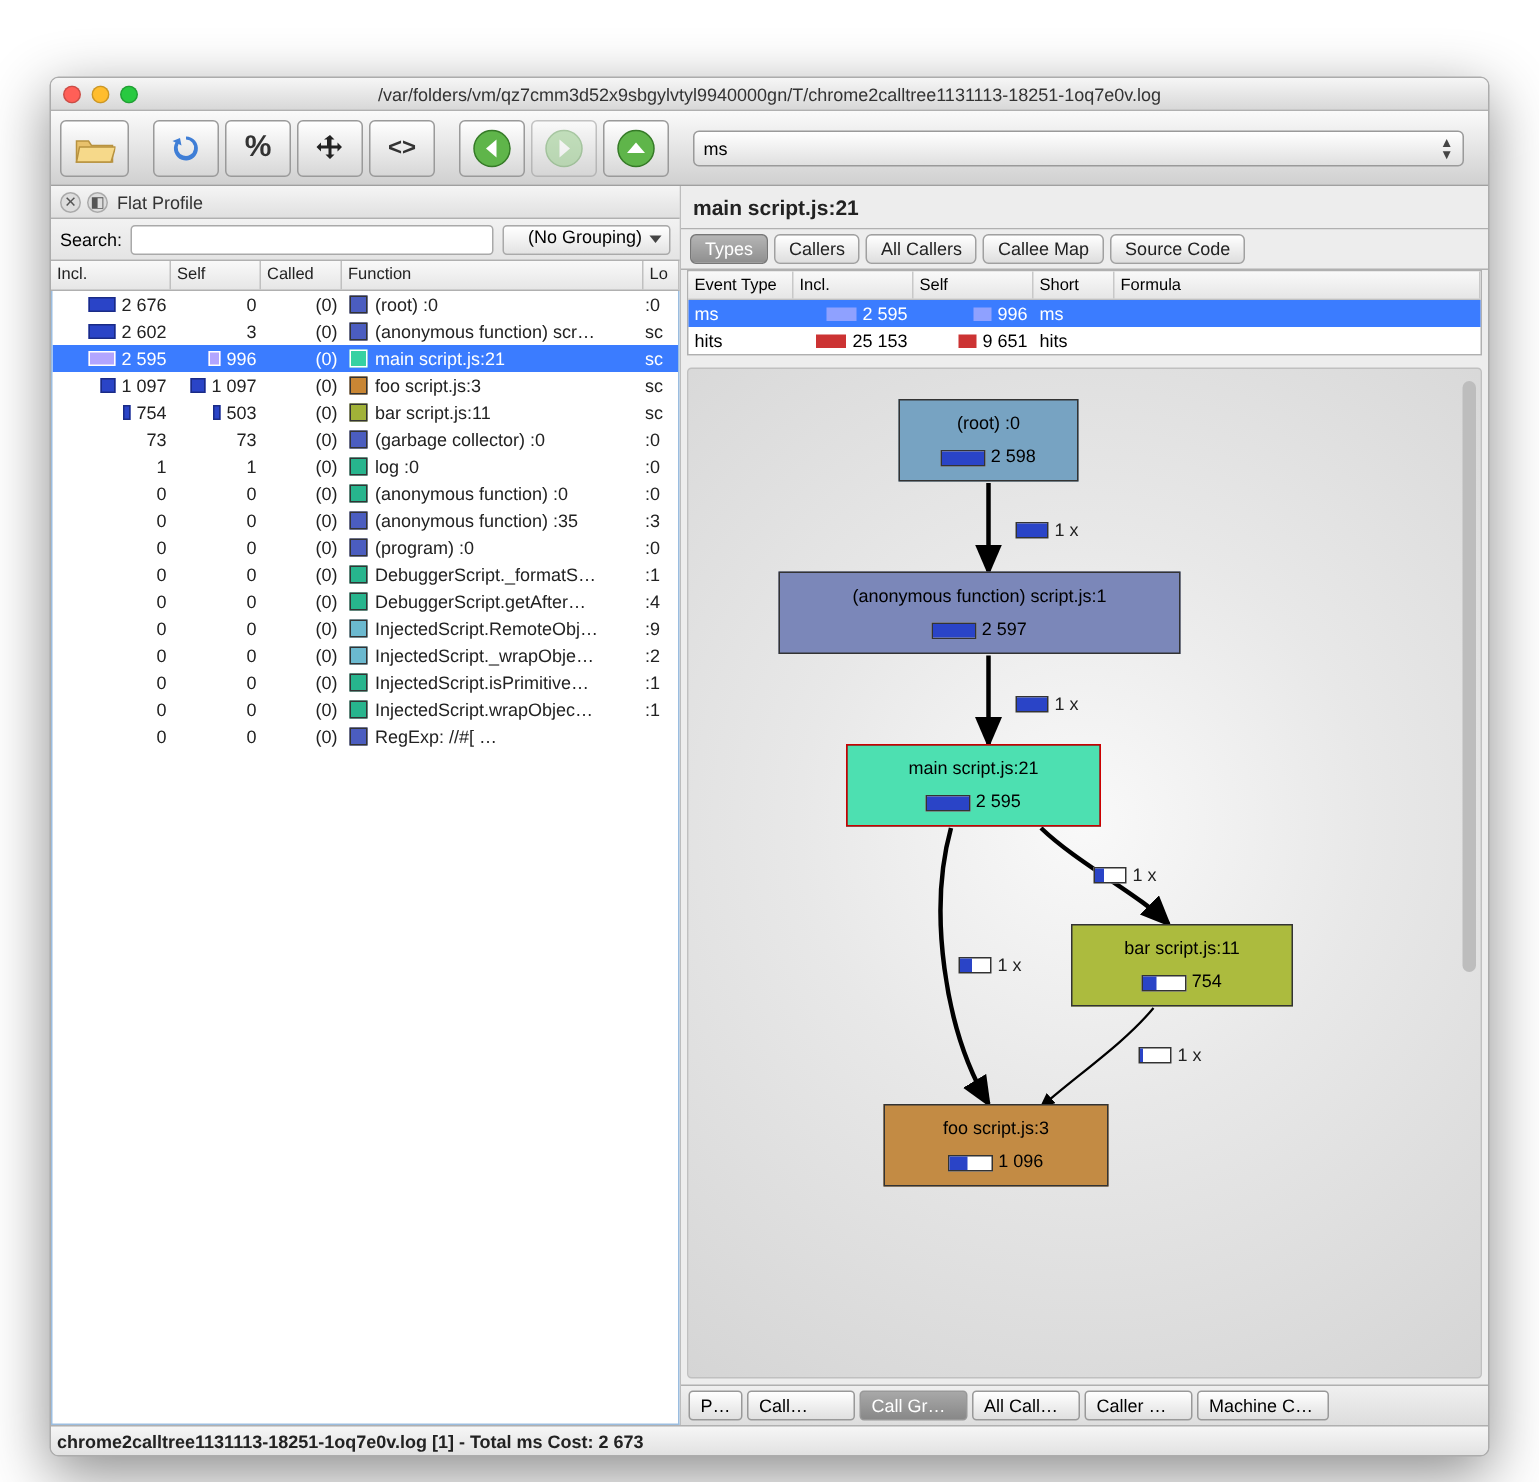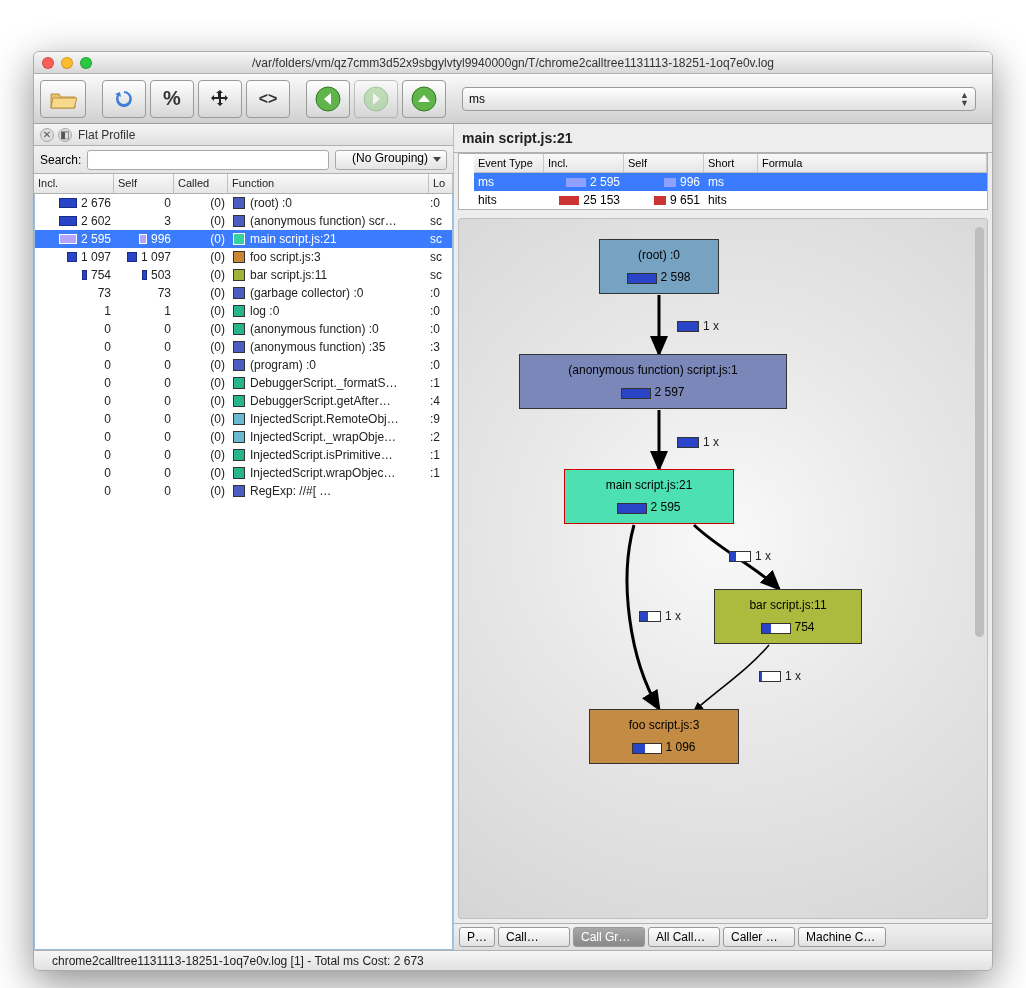--- a/index.html
+++ b/index.html
@@ -110,21 +110,21 @@
   .cell.called{width:54px;text-align:right;}
   .cell.func{flex:1;display:flex;align-items:center;gap:5px;overflow:hidden;white-space:nowrap;}
   .cell.loc{width:26px;overflow:hidden;}
   .bar{width:18px;height:10px;background:#2a44c7;border:1px solid #1a2b86;display:inline-block;}
   .swatch{width:12px;height:12px;border:1px solid #333;display:inline-block;}
   
   .right-title{font-weight:bold;padding:6px 8px;font-size:14px;color:#222;background:#ededed;border-bottom:1px solid #b0b0b0;}
   .tab-row{display:flex;gap:4px;padding:3px 6px;background:#ededed;border-bottom:1px solid #b0b0b0;}
   .tab{padding:2px 9px;border:1px solid #a0a0a0;border-radius:4px;background:linear-gradient(#fff,#dedede);font-size:12px;color:#222;}
   .tab.active{background:linear-gradient(#b5b5b5,#8f8f8f);color:#fff;border-color:#777;}
-  .types-block{background:#fff;border:1px solid #b0b0b0;margin:0 4px 4px;padding-left:15px;}
+  .types-block{background:#fff;border:1px solid #b0b0b0;margin:0 4px 4px;}
   .types-header{display:flex;background:linear-gradient(#f9f9f9,#e6e6e6);border-bottom:1px solid #c0c0c0;font-size:11px;}
   .th{border-right:1px solid #c8c8c8;padding:3px 4px;}
   .th.et{width:70px;} .th.in{width:80px;} .th.sf{width:80px;} .th.sh{width:54px;} .th.fm{flex:1;}
   .trow{display:flex;height:18px;align-items:center;font-size:12px;}
   .trow.sel{background:#3b7cff;color:#fff;}
   .td{padding:0 4px;}
   .td.et{width:70px;} .td.in{width:80px;text-align:right;display:flex;justify-content:flex-end;align-items:center;gap:4px;} .td.sf{width:80px;text-align:right;display:flex;justify-content:flex-end;align-items:center;gap:4px;} .td.sh{width:54px;} .td.fm{flex:1;}
   .rbar{width:20px;height:9px;display:inline-block;}
   .graph-area{flex:1;margin:4px;position:relative;border:1px solid #c0c0c0;border-radius:3px;overflow:hidden;
     background: radial-gradient(circle at 50% 45%, #f9f9f9 0%, #e8e8e8 42%, #d5d5d5 100%);
@@ -135,21 +135,21 @@
   }
   .node.selected{outline:1px solid #c00;outline-offset:-1px;}
   .node-title{margin-bottom:8px;}
   .node-meter{display:inline-flex;align-items:flex-end;gap:3px;}
   .meter{width:30px;height:11px;border:1px solid #333;background:#fff;position:relative;display:inline-block;}
   .meter .fill{position:absolute;top:0;left:0;bottom:0;background:#2a44c7;}
   .edge-label{position:absolute;font-size:12px;color:#222;display:flex;align-items:center;gap:4px;}
   .bottom-tabs{display:flex;gap:3px;padding:3px 5px;background:linear-gradient(#f0f0f0,#ddd);border-top:1px solid #b0b0b0;}
   .btab{flex:0 0 auto;padding:2px 7px;border:1px solid #999;border-radius:3px;background:linear-gradient(#fff,#e0e0e0);font-size:12px;white-space:nowrap;overflow:hidden;text-overflow:ellipsis;}
   .btab.active{background:linear-gradient(#a8a8a8,#888);color:#fff;}
-  .statusbar{height:20px;background:linear-gradient(#f6f6f6,#e2e2e2);border-top:1px solid #b0b0b0;display:flex;align-items:center;padding:0 18px;font-size:12px;color:#222;}
+  .statusbar{height:20px;background:linear-gradient(#f6f6f6,#e2e2e2);border-top:1px solid #b0b0b0;display:flex;align-items:center;padding:0 4px;font-size:12px;color:#222;font-weight:bold;}
   svg.arrow{position:absolute;overflow:visible;pointer-events:none;}
   .vscroll{position:absolute;right:3px;top:8px;bottom:8px;width:9px;}
   .vscroll .thumb{position:absolute;left:0;right:0;top:0;height:60%;background:#bdbdbd;border-radius:5px;}
 </style>
 </head>
 <body>
 
 <div class="window">
   <div class="titlebar">
     <div class="traffic">
@@ -399,20 +399,27 @@
               <span class="swatch" style="background:#4b5dc0"></span>
               <span>RegExp: //#[ …</span>
             </div>
             <div class="cell loc"></div>
           </div>
         </div>
     </div>
 
     <div class="right-pane">
       <div class="right-title">main script.js:21</div>
+      <div class="tab-row" id="detail-tabs">
+          <div class="tab active">Types</div>
+          <div class="tab">Callers</div>
+          <div class="tab">All Callers</div>
+          <div class="tab">Callee Map</div>
+          <div class="tab">Source Code</div>
+        </div>
 
       <div class="types-block">
         <div class="types-header">
           <div class="th et">Event Type</div>
           <div class="th in">Incl.</div>
           <div class="th sf">Self</div>
           <div class="th sh">Short</div>
           <div class="th fm">Formula</div>
         </div>
         <div id="types-rows">

